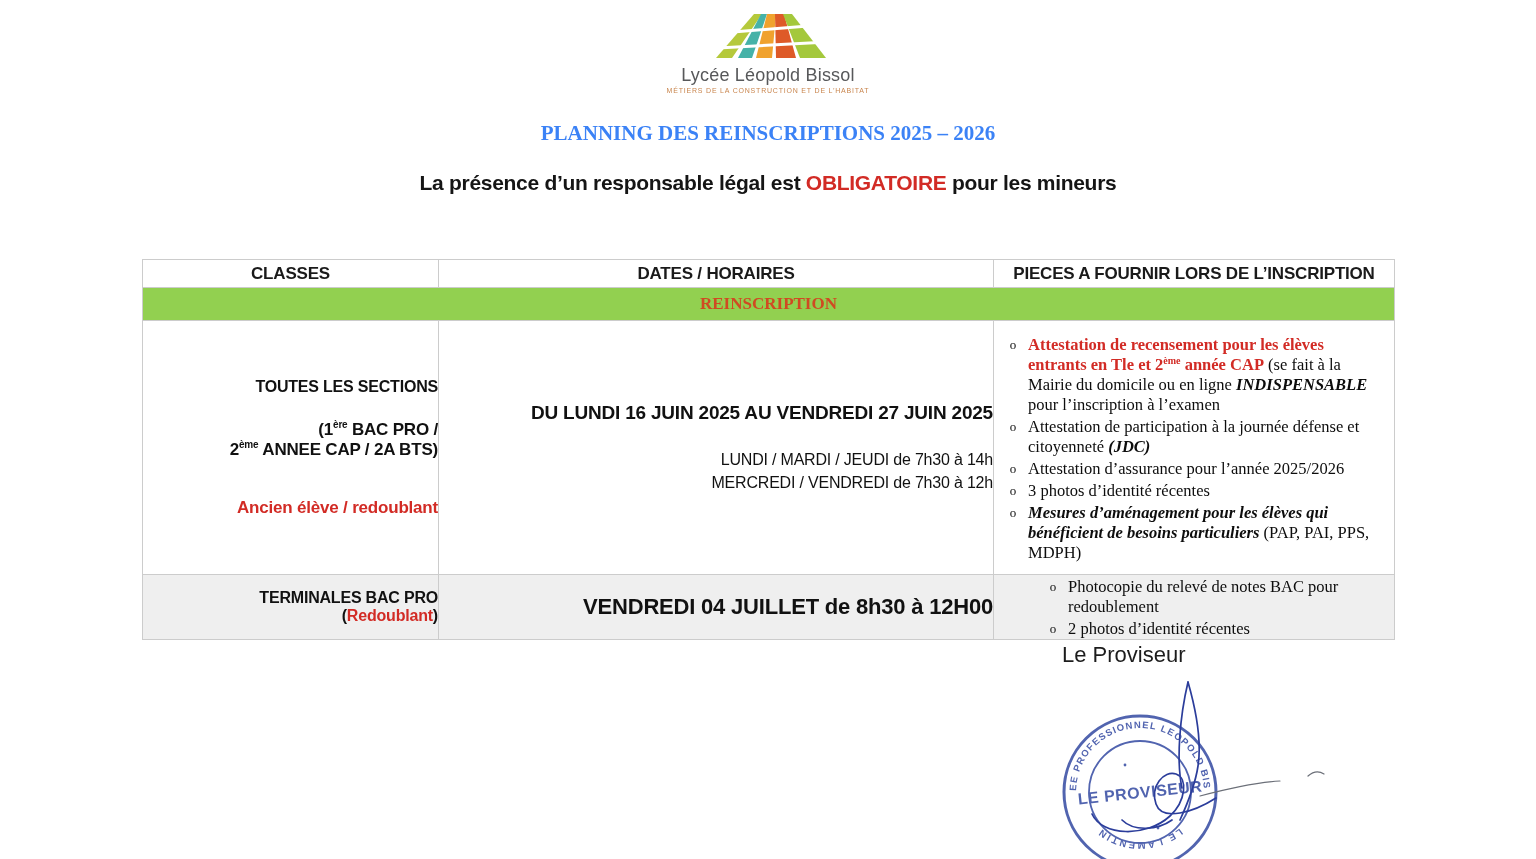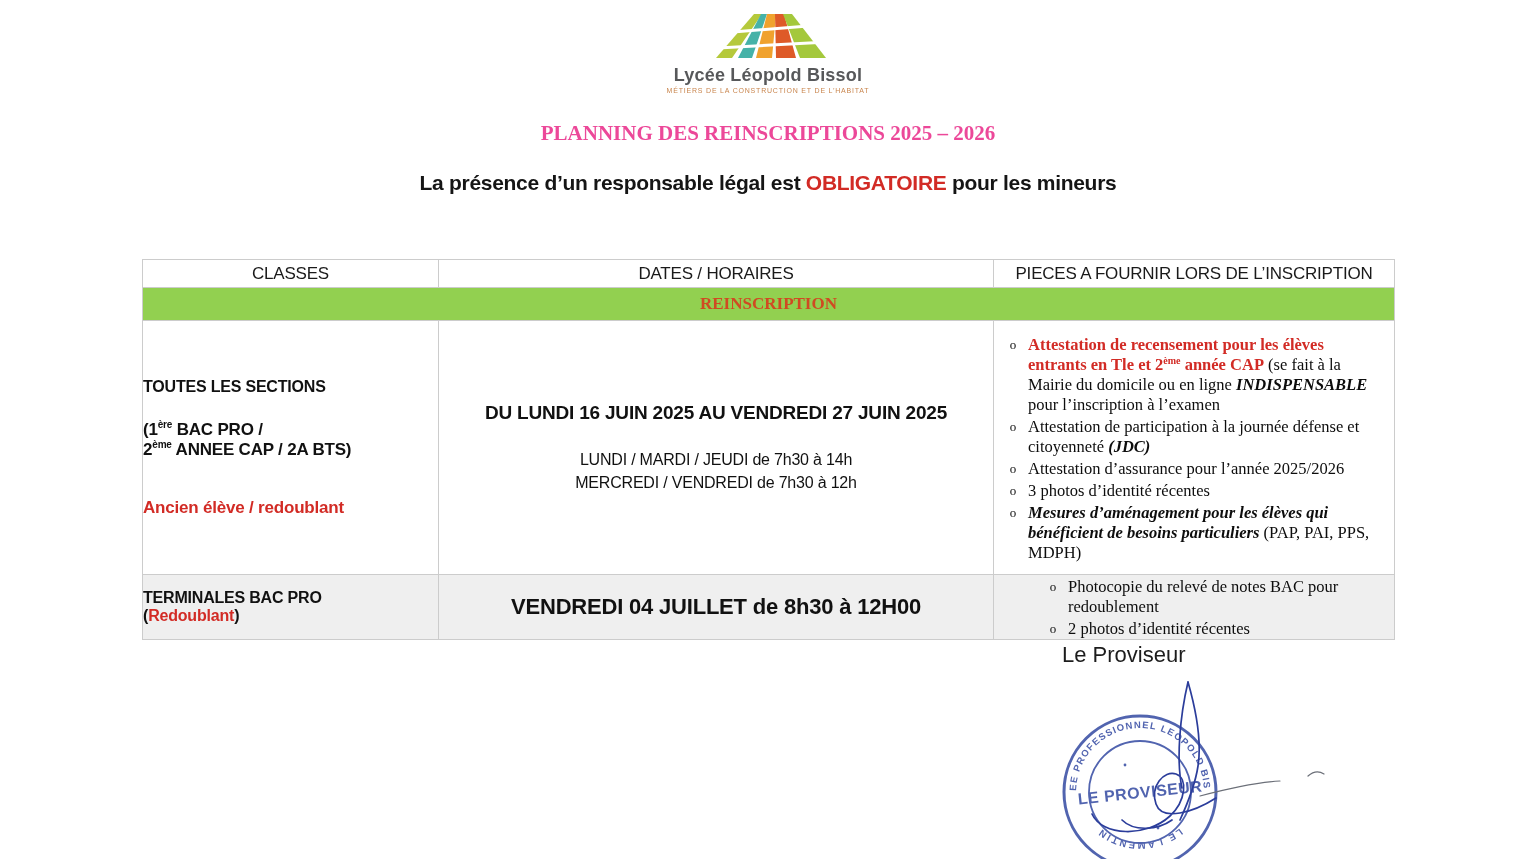--- a/index.html
+++ b/index.html
@@ -12,47 +12,47 @@
     --row_gray:#EFEFEF;
   }
   *{box-sizing:border-box;}
   html,body{margin:0;padding:0;}
   body{background:#ffffff;width:1536px;height:859px;overflow:hidden;
        font-family:"Liberation Sans",sans-serif;color:#111;}
   .page{position:relative;width:1536px;height:859px;background:#fff;}
 
   
   .logo-wrap{padding-top:8px;text-align:center;}
-  .logo-name{font-size:18px;font-weight:bold;color:#57585A;letter-spacing:.2px;margin-top:1px;}
+  .logo-name{font-size:18px;font-weight:normal;color:#57585A;letter-spacing:.2px;margin-top:1px;}
   .logo-tagline{font-size:7px;color:#C9854D;letter-spacing:.8px;margin-top:1px;}
 
   
   .doc-title{margin-top:27px;text-align:center;
-    font-family:"Liberation Serif",serif;font-weight:bold;font-size:21px;color:#ec4899;}
+    font-family:"Liberation Serif",serif;font-weight:bold;font-size:21px;color:#3b82f6;}
   .doc-subtitle{margin-top:25px;text-align:center;
     font-weight:bold;font-size:21px;letter-spacing:-.3px;color:#151515;}
   .doc-subtitle .red{color:var(--red);}
 
   
   table.main{border-collapse:collapse;margin:64px 0 0 142px;width:1252px;table-layout:fixed;}
   table.main td,table.main th{border:1px solid var(--border_gray);padding:0;vertical-align:middle;}
   col.c1{width:296px;} col.c2{width:555px;} col.c3{width:401px;}
-  th.hdr{height:28px;font-size:17px;font-weight:normal;color:#1a1a1a;text-align:center;
+  th.hdr{height:28px;font-size:17px;font-weight:bold;color:#1a1a1a;text-align:center;
          font-family:"Liberation Sans",sans-serif;letter-spacing:-.2px;}
   td.band{height:33px;background:var(--band_green);text-align:center;
           font-family:"Liberation Serif",serif;font-weight:bold;font-size:17px;color:var(--band_red);}
   tr.row1{height:254px;}
   tr.row2{height:60px;background:var(--row_gray);}
 
-  td.classes{text-align:left;font-weight:bold;font-size:16px;letter-spacing:-.2px;}
+  td.classes{text-align:right;font-weight:bold;font-size:16px;letter-spacing:-.2px;}
   .classes-line2{margin-top:24px;font-size:17px;}
   .classes-note{margin-top:38px;color:var(--red);font-size:17px;}
   sup.sp{font-size:10px;vertical-align:super;line-height:0;}
 
-  td.dates{text-align:center;}
+  td.dates{text-align:right;}
   .dates-main{font-weight:bold;font-size:19px;letter-spacing:-.2px;}
   .dates-sub{margin-top:24px;font-size:16px;line-height:23px;letter-spacing:-.2px;}
   .dates-single{font-weight:bold;font-size:22px;letter-spacing:-.2px;}
 
   td.pieces{vertical-align:top;font-family:"Liberation Serif",serif;font-size:16.5px;line-height:20px;color:#0d0d0d;}
   .piece-item{display:flex;align-items:flex-start;padding:2px 14px 0 4px;}
   .piece-item .marker{flex:none;width:30px;text-align:center;font-size:13px;line-height:20px;}
   .piece-item .ptxt{flex:1;}
   td.pieces.indent2 .piece-item{padding-left:44px;}
   td.pieces.indent2{vertical-align:middle;}

